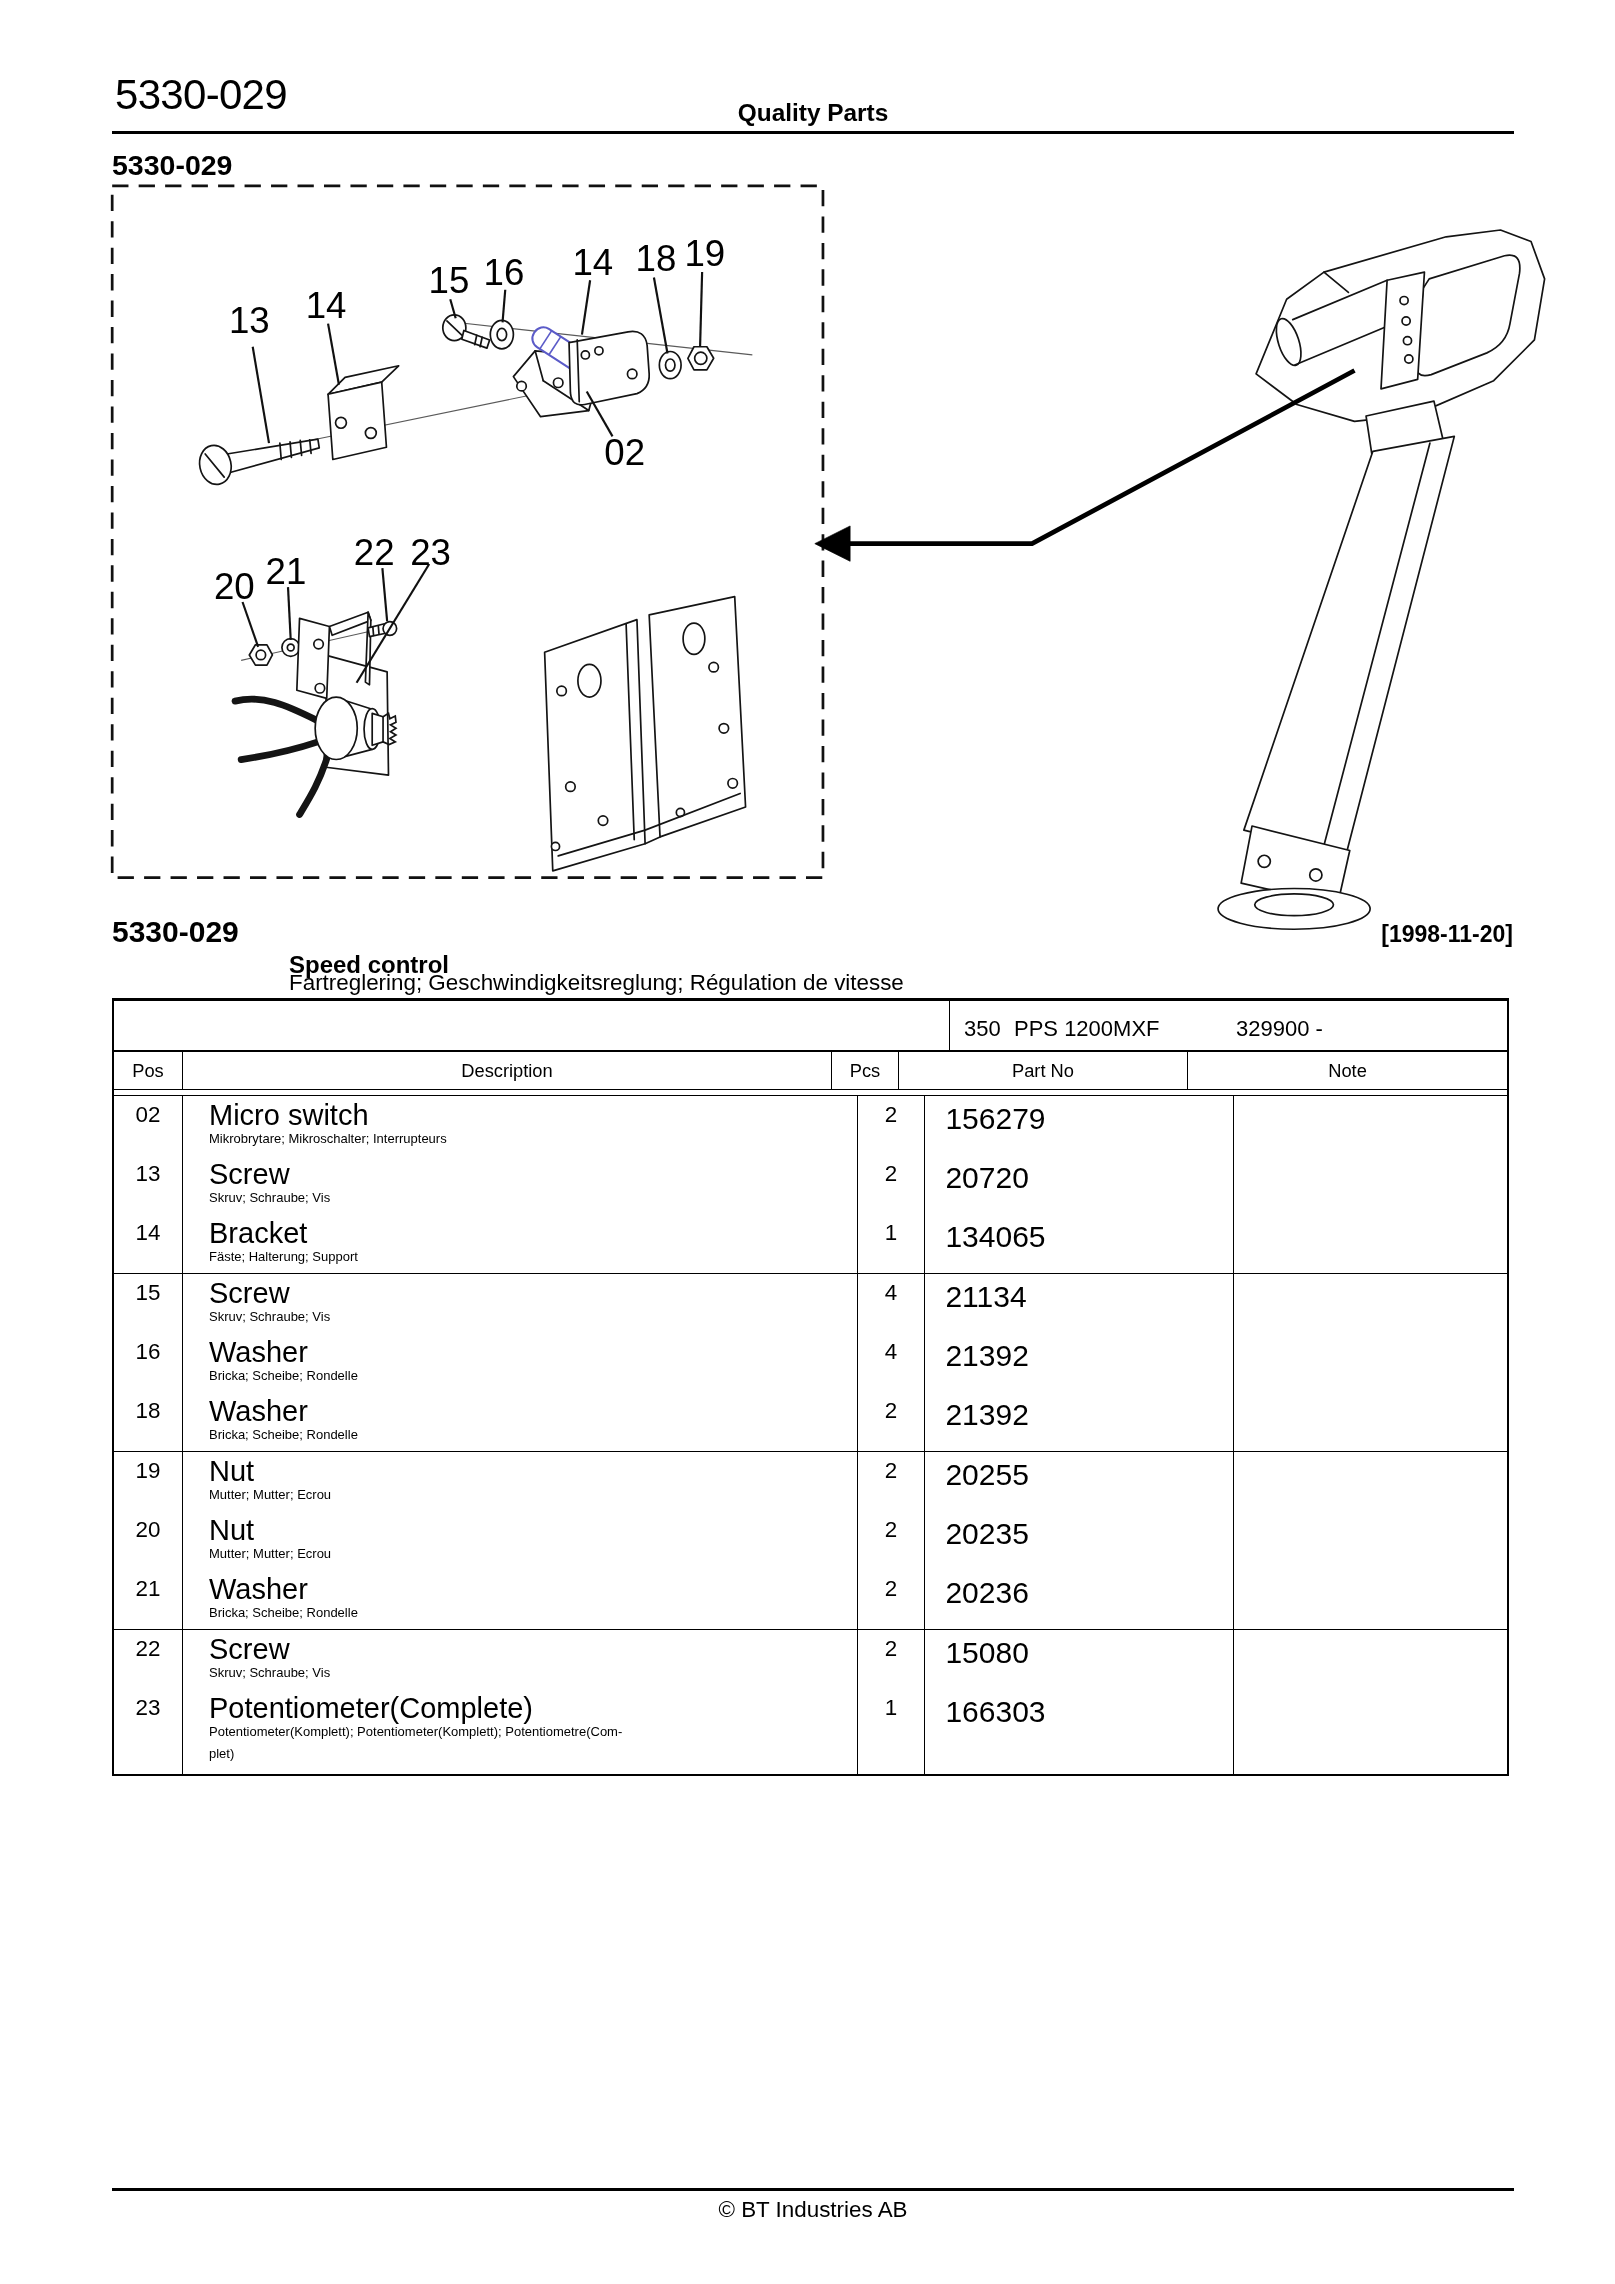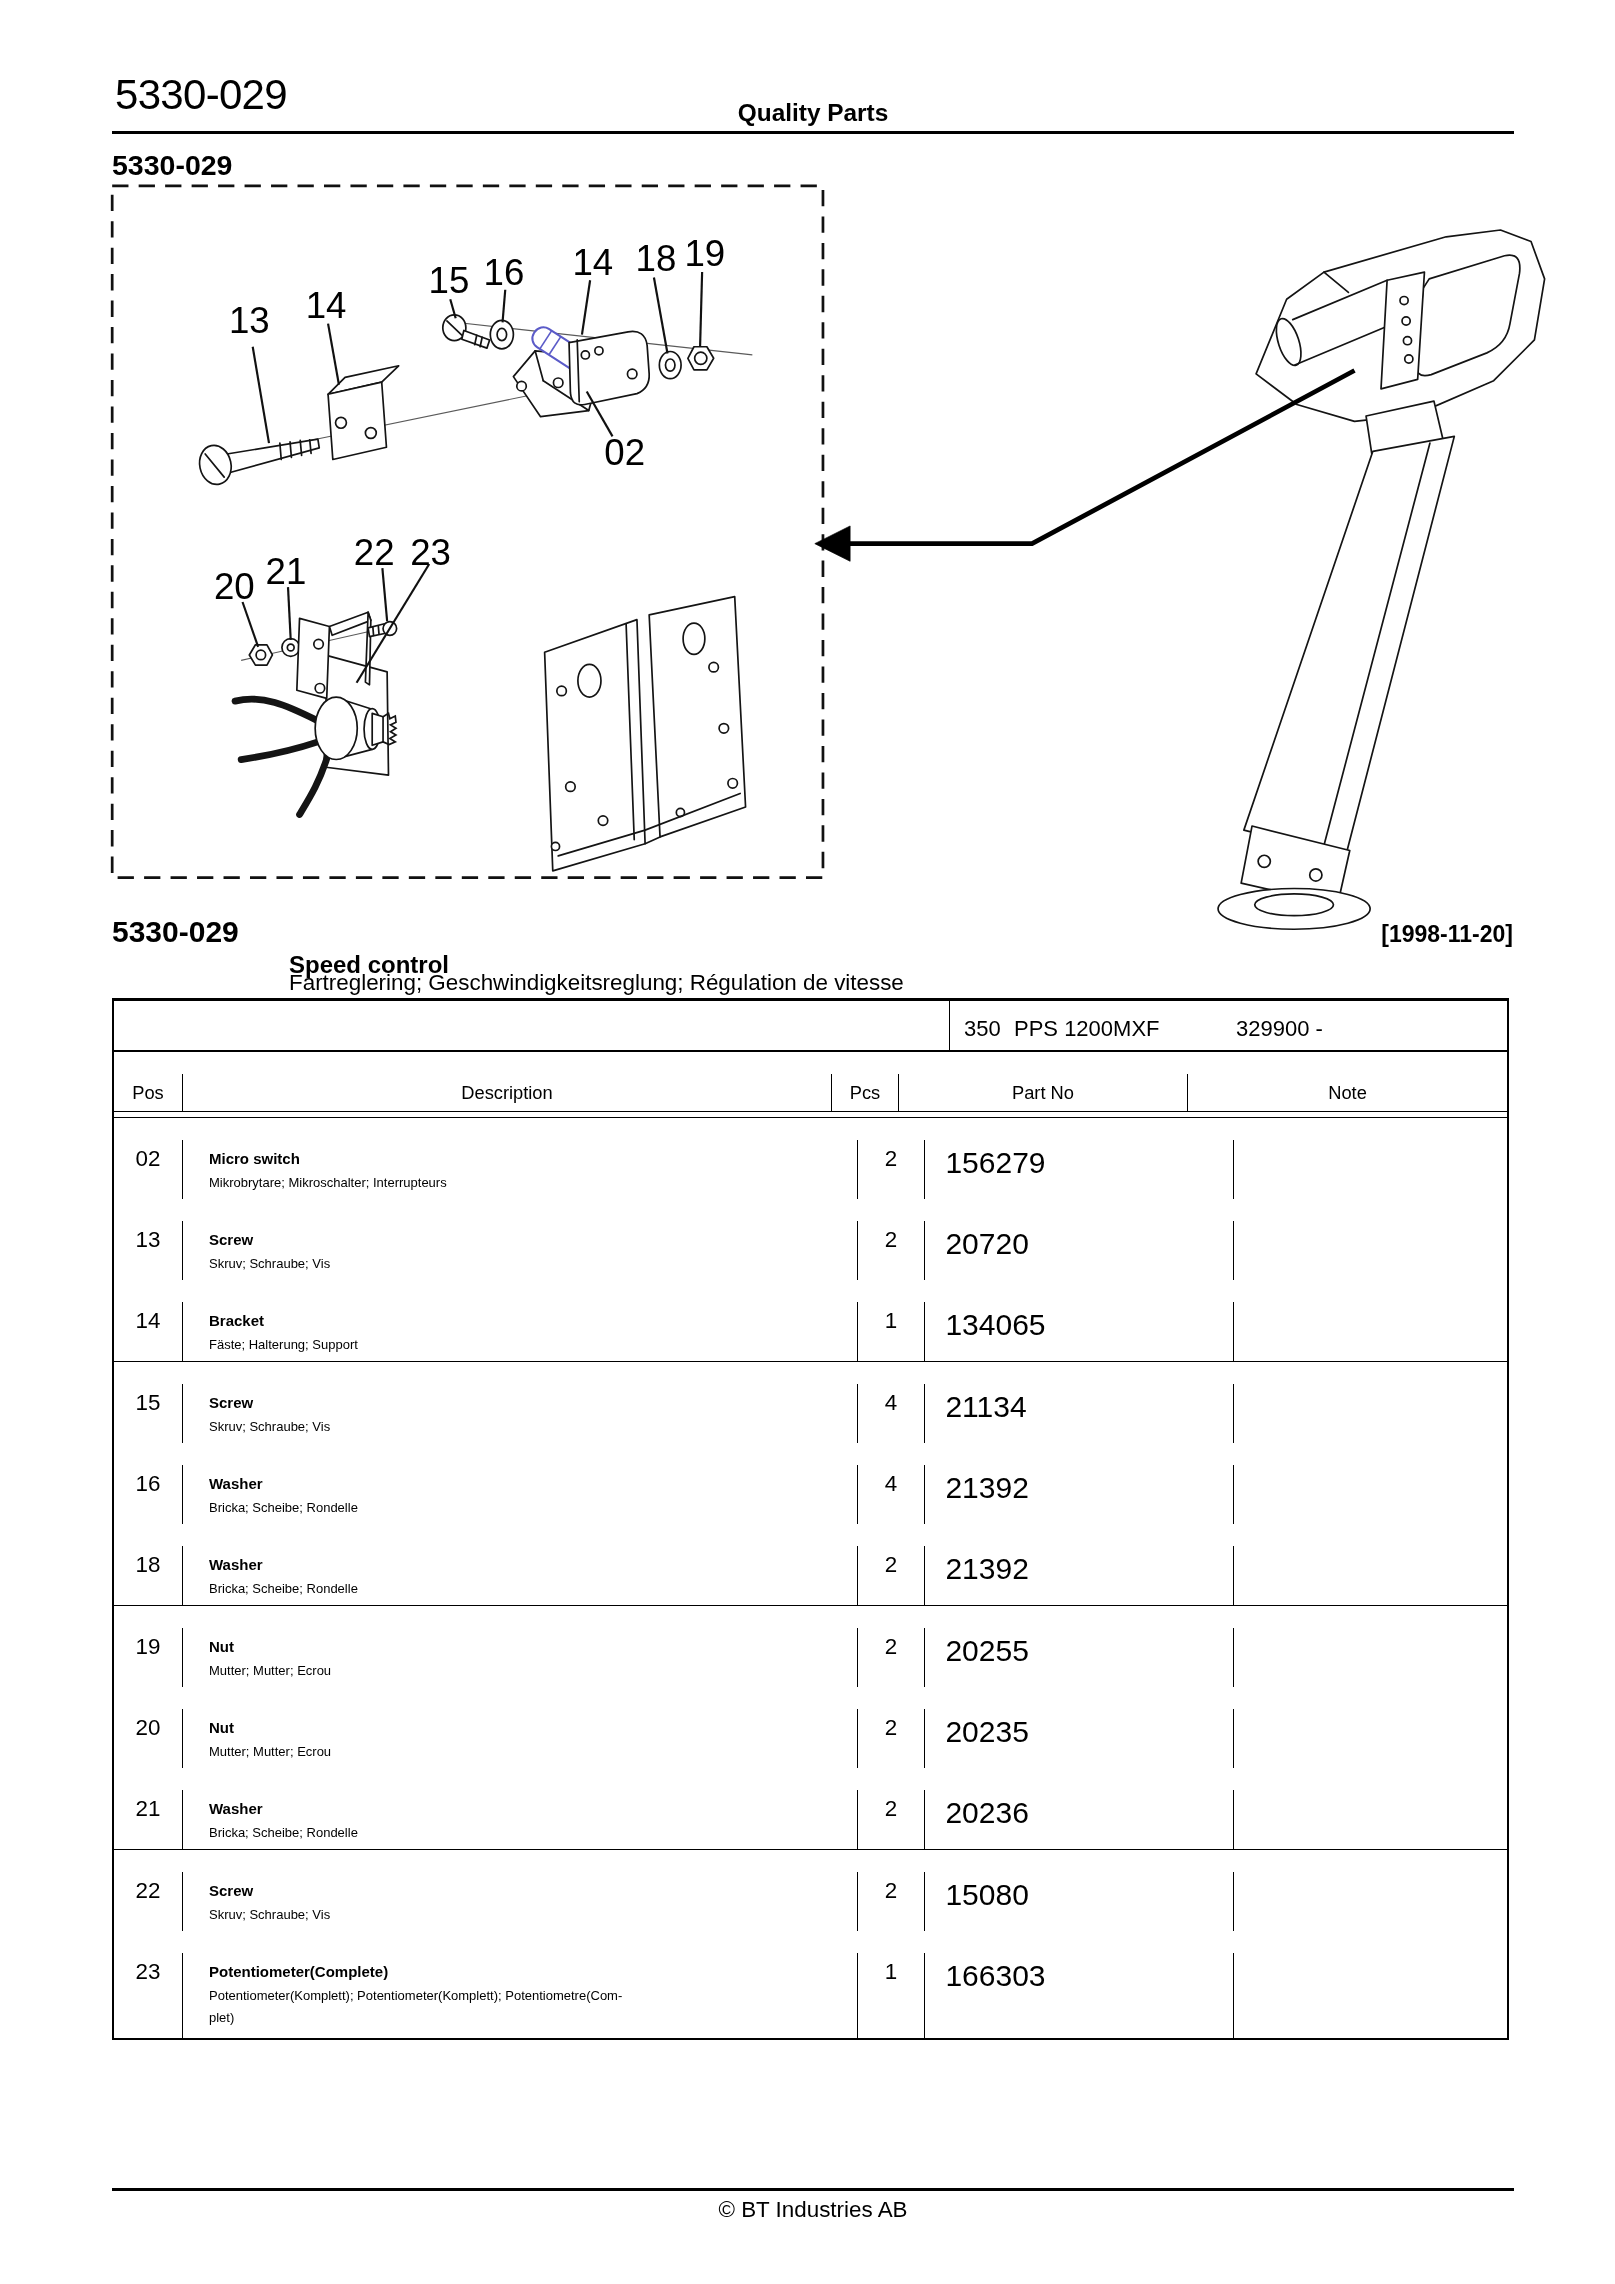--- a/index.html
+++ b/index.html
@@ -34,38 +34,38 @@
 
   
   #parts-table { left:112px; top:998px; width:1393px; border:2px solid #000; border-top-width:3.4px; }
   #model-band { position:relative; height:49px; border-bottom:2.7px solid #000; }
   #model-divider { position:absolute; left:835px; top:0; bottom:0; width:1.4px; background:#000; }
   .model-text { position:absolute; top:15px; font-size:22px; }
   #model-code   { left:850px; }
   #model-name   { left:900px; }
   #model-serial { left:1122px; }
 
-  .cols { display:flex;margin-top:22px; }
+  .cols { display:flex; }
   .c-pos  { width:68px; border-right:1.4px solid #000; flex:none; }
   .c-desc { width:648px; border-right:1.4px solid #000; flex:none; }
   .c-pcs  { width:66px;  border-right:1.4px solid #000; flex:none; }
   .c-part { width:288px; border-right:1.4px solid #000; flex:none; }
   .c-note { flex:1 1 auto; }
 
   #head-row { height:37px; border-bottom:1.4px solid #000; }
   #head-row > div { display:flex; align-items:center; justify-content:center; font-size:18.3px; }
   #double-gap { height:4.8px; border-bottom:1.4px solid #000; }
 
   .group { border-bottom:1.4px solid #000; }
   .group:last-child { border-bottom:none; }
   .row { height:59px; }
   .row.tall { height:85px; }
   .pos-cell { font-size:22.4px; text-align:center; padding-top:6.1px; }
   .desc-cell { padding:6.1px 0 0 26px; }
-  .desc-main { font-size:15px; line-height:26px;font-weight:bold; }
+  .desc-main { font-size:29px; line-height:26px; }
   .desc-sub  { font-size:13px; line-height:22px; }
   .pcs-cell { font-size:22.4px; text-align:center; padding-top:6.1px; }
   .part-cell { font-size:30px; padding:6.1px 0 0 20.4px; }
 
   
   #footer-rule { left:112px; top:2188px; width:1402px; height:2.7px; background:#000; }
   #footer-text { left:112px; top:2197px; width:1402px; text-align:center; font-size:22.4px; }
 </style>
 </head>
 <body>

